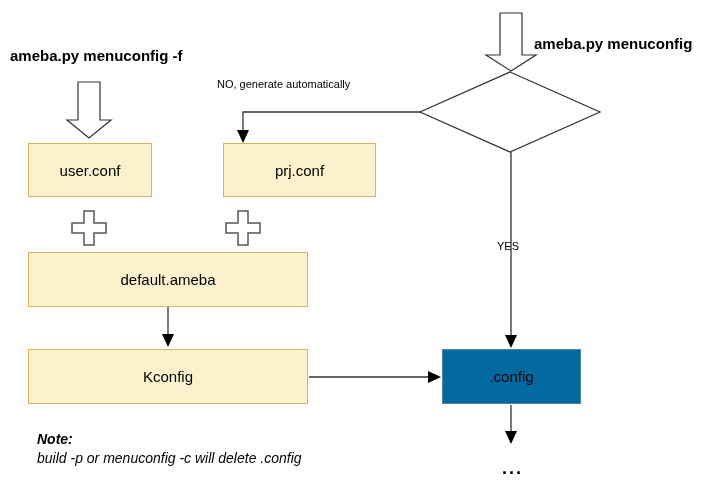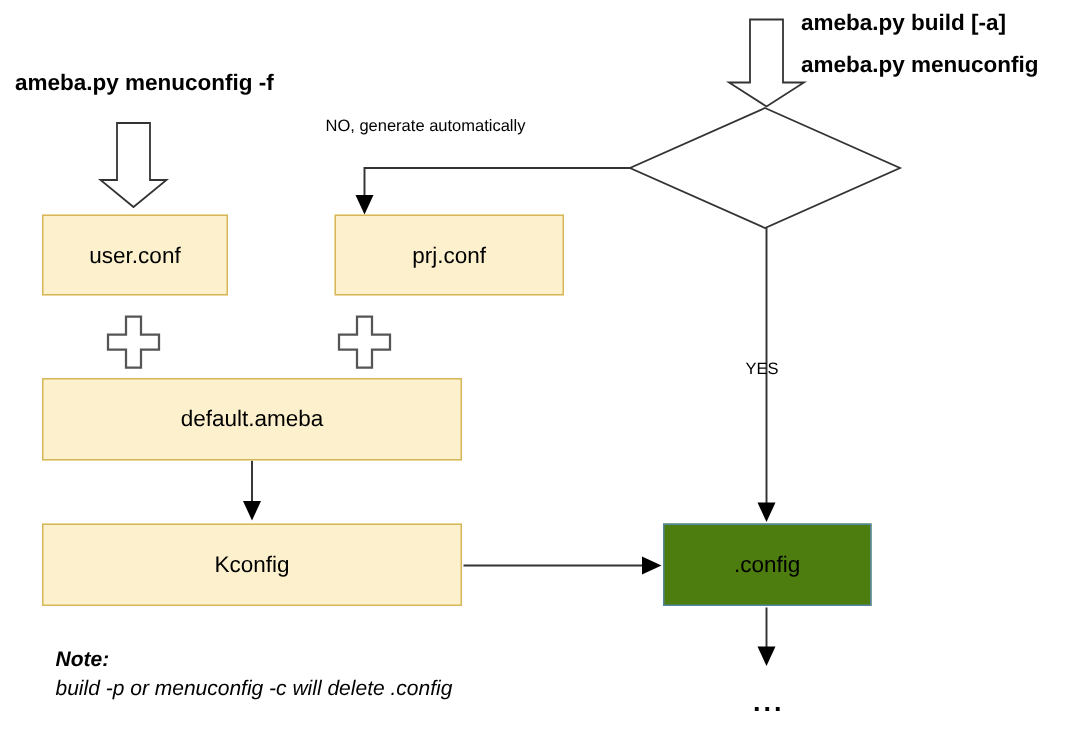--- a/index.html
+++ b/index.html
@@ -17,21 +17,21 @@
   .cmd { font-weight: bold; font-size: 15px; }
   .box {
     position: absolute;
     display: flex;
     align-items: center;
     justify-content: center;
     font-size: 15px;
     text-align: right;
   }
   .box.yellow { background: #FCF1CC; border: 1px solid #D6B656; }
-  .box.blue   { background: #4d7c0f; border: 1px solid #54879E; }
+  .box.blue   { background: #0369a1; border: 1px solid #54879E; }
   .diamond-label {
     position: absolute;
     left: 420px; top: 72px; width: 180px; height: 80px;
     display: flex; align-items: center; justify-content: center;
     font-size: 15px;
   }
   .note-title { font-weight: bold; font-style: italic; font-size: 14px; }
   .note-body  { font-style: italic; font-size: 14px; }
   .ellipsis { font-weight: bold; font-size: 18px; letter-spacing: 2px; }
   svg { display: block; }
@@ -64,21 +64,20 @@
 
     <line x1="309" y1="377" x2="429" y2="377" stroke="#333333" stroke-width="1.3"></line>
     <polygon points="441,377 428,371 428,383" fill="#000000"></polygon>
 
     <line x1="511" y1="405" x2="511" y2="432" stroke="#333333" stroke-width="1.3"></line>
     <polygon points="511,444 505,431 517,431" fill="#000000"></polygon>
   </svg>
 
   <div class="label cmd" style="left:10px; top:47px;">ameba.py menuconfig -f</div>
 
-  <div class="label cmd" style="left:534px; top:7px;">ameba.py build [-a]</div>
   <div class="label cmd" style="left:534px; top:35px;">ameba.py menuconfig</div>
 
   <div class="label" style="left:217px; top:78px;">NO, generate automatically</div>
 
 
   <div class="label" style="left:497px; top:240px;">YES</div>
 
   <div class="box yellow" style="left:28px; top:143px; width:124px; height:54px;">user.conf</div>
 
   <div class="box yellow" style="left:188px; top:143px; width:153px; height:54px;margin-left:35px;">prj.conf</div>

